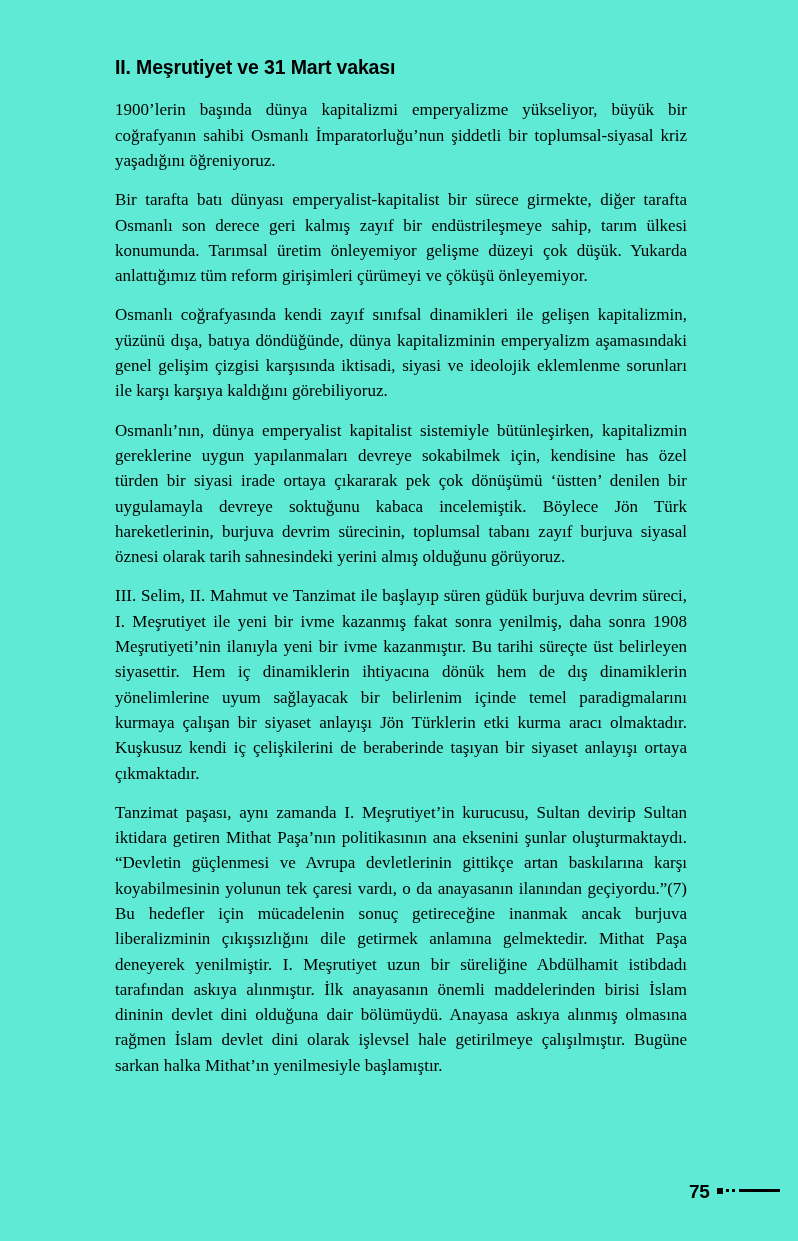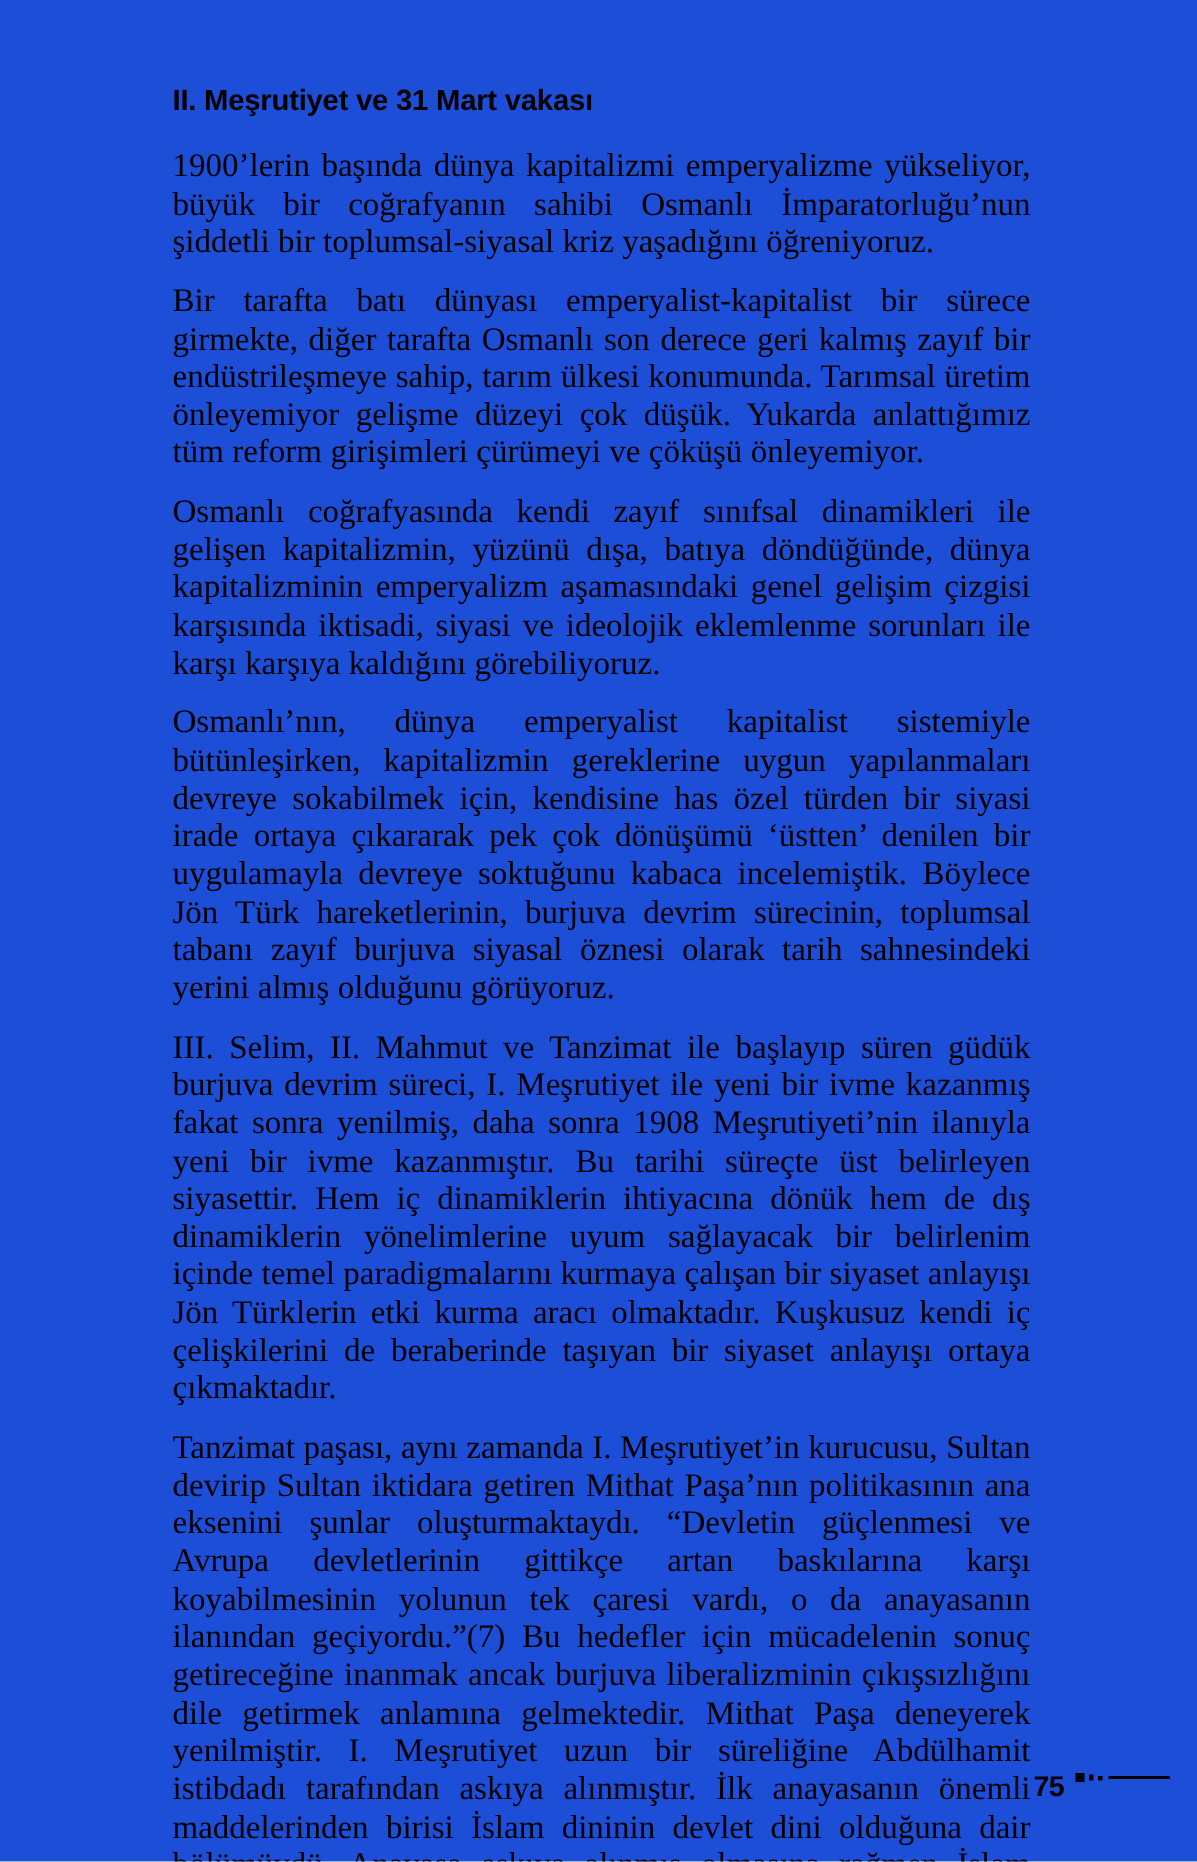--- a/index.html
+++ b/index.html
@@ -17,21 +17,21 @@
     color: #000000;
     -webkit-font-smoothing: antialiased;
   }
 
   .page {
     position: absolute;
     left: 0;
     top: 0;
     width: 798px;
     height: 1241px;
-    background: #1d4ed8;
+    background: #5eead4;
   }
 
   .content {
     position: absolute;
     left: 115px;
     top: 55px;
     width: 572px;
   }
 
   .section-title {
@@ -39,21 +39,21 @@
     font-weight: bold;
     font-size: 19.5px;
     line-height: 1.25;
     letter-spacing: -0.15px;
     margin: 0 0 18px 0;
     color: #000000;
   }
 
   .para {
     font-family: "Liberation Serif", serif;
-    font-size: 22px;
+    font-size: 17px;
     line-height: 25.3px;
     text-align: justify;
     text-justify: inter-word;
     margin: 0 0 14px 0;
     color: #000000;
     hyphens: none;
     word-spacing: 0.1px;
   }
 
   .para:last-child {
@@ -67,21 +67,21 @@
     top: 1182px;
     width: 798px;
     height: 30px;
   }
 
   .footer-inner {
     position: absolute;
     right: 18px;
     top: 0;
     display: flex;
-    align-items: flex-start;
+    align-items: center;
     gap: 7px;
   }
 
   .page-number {
     font-family: "Liberation Sans", sans-serif;
     font-weight: bold;
     font-size: 19px;
     line-height: 19px;
     color: #000000;
     letter-spacing: -0.3px;

